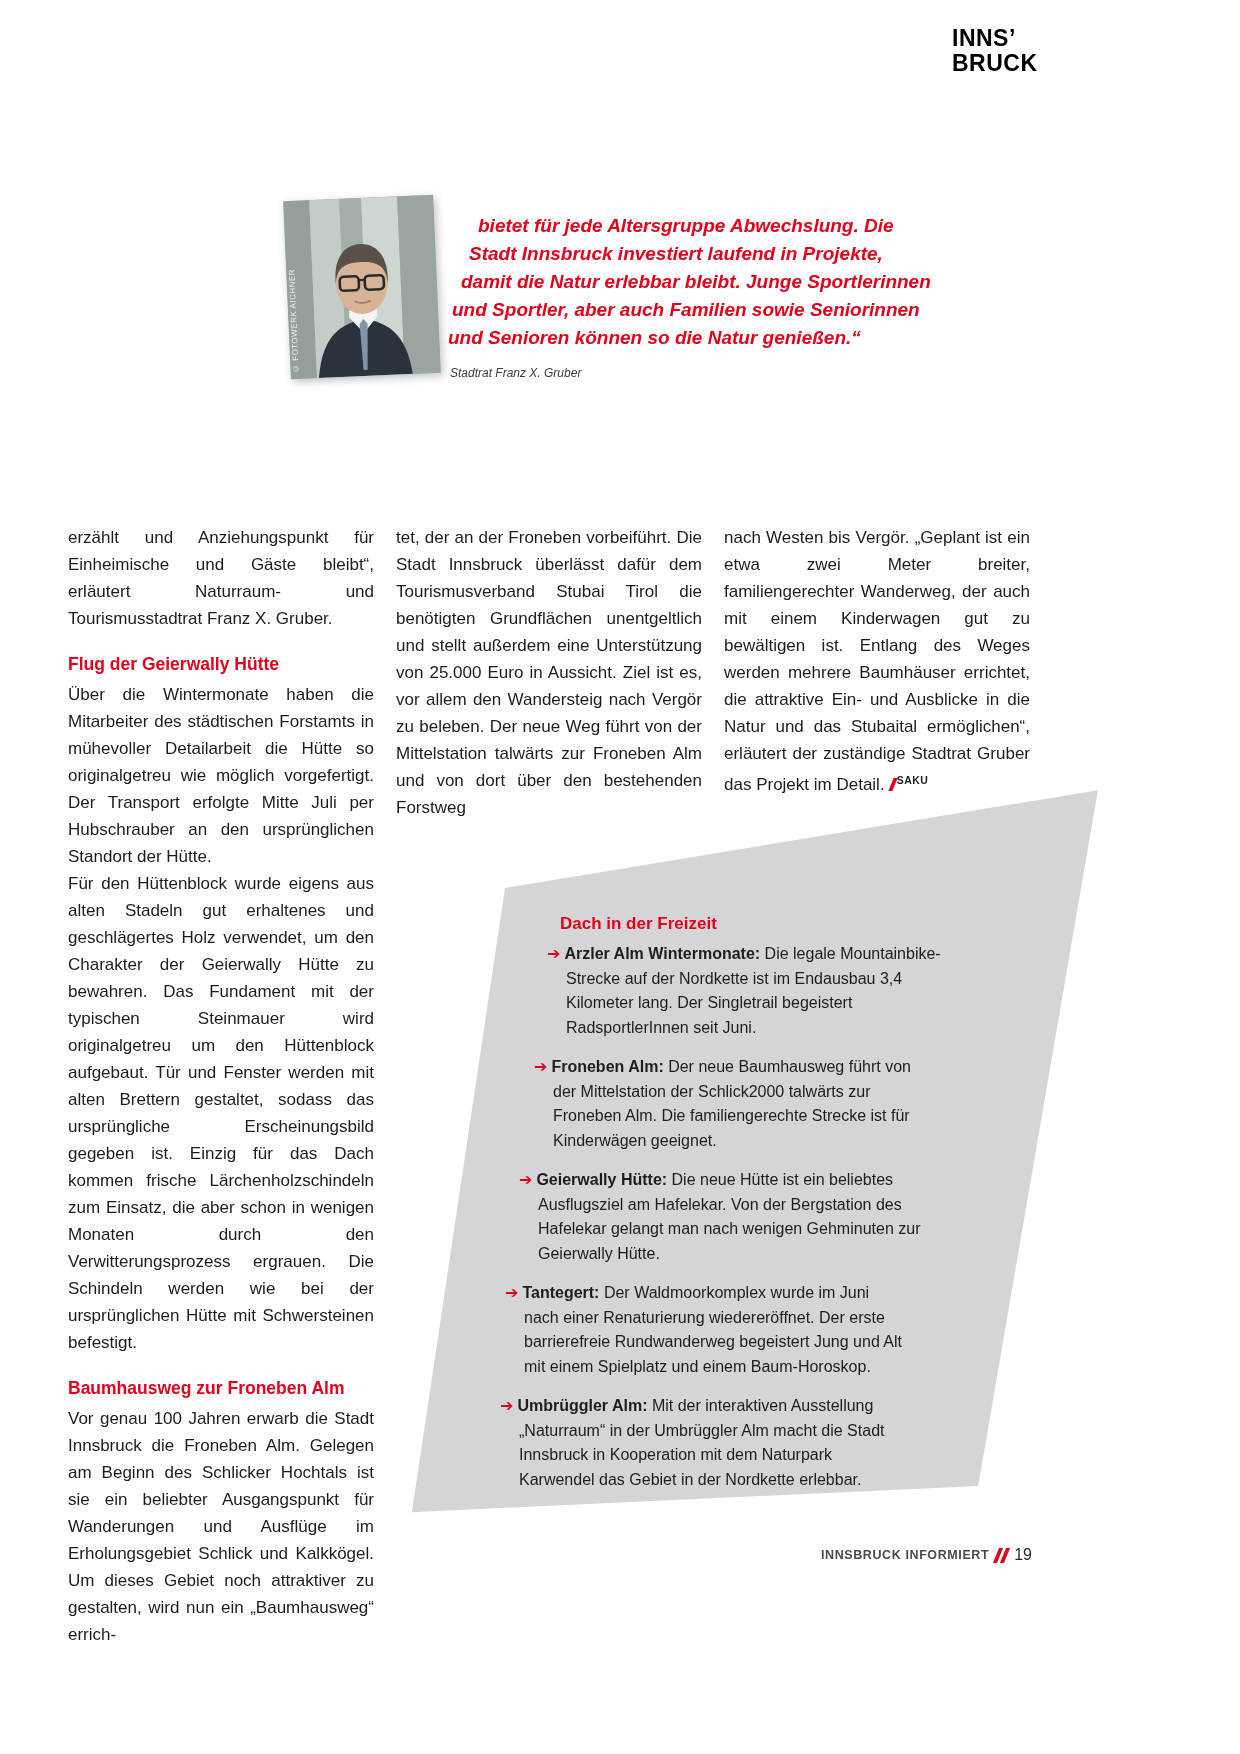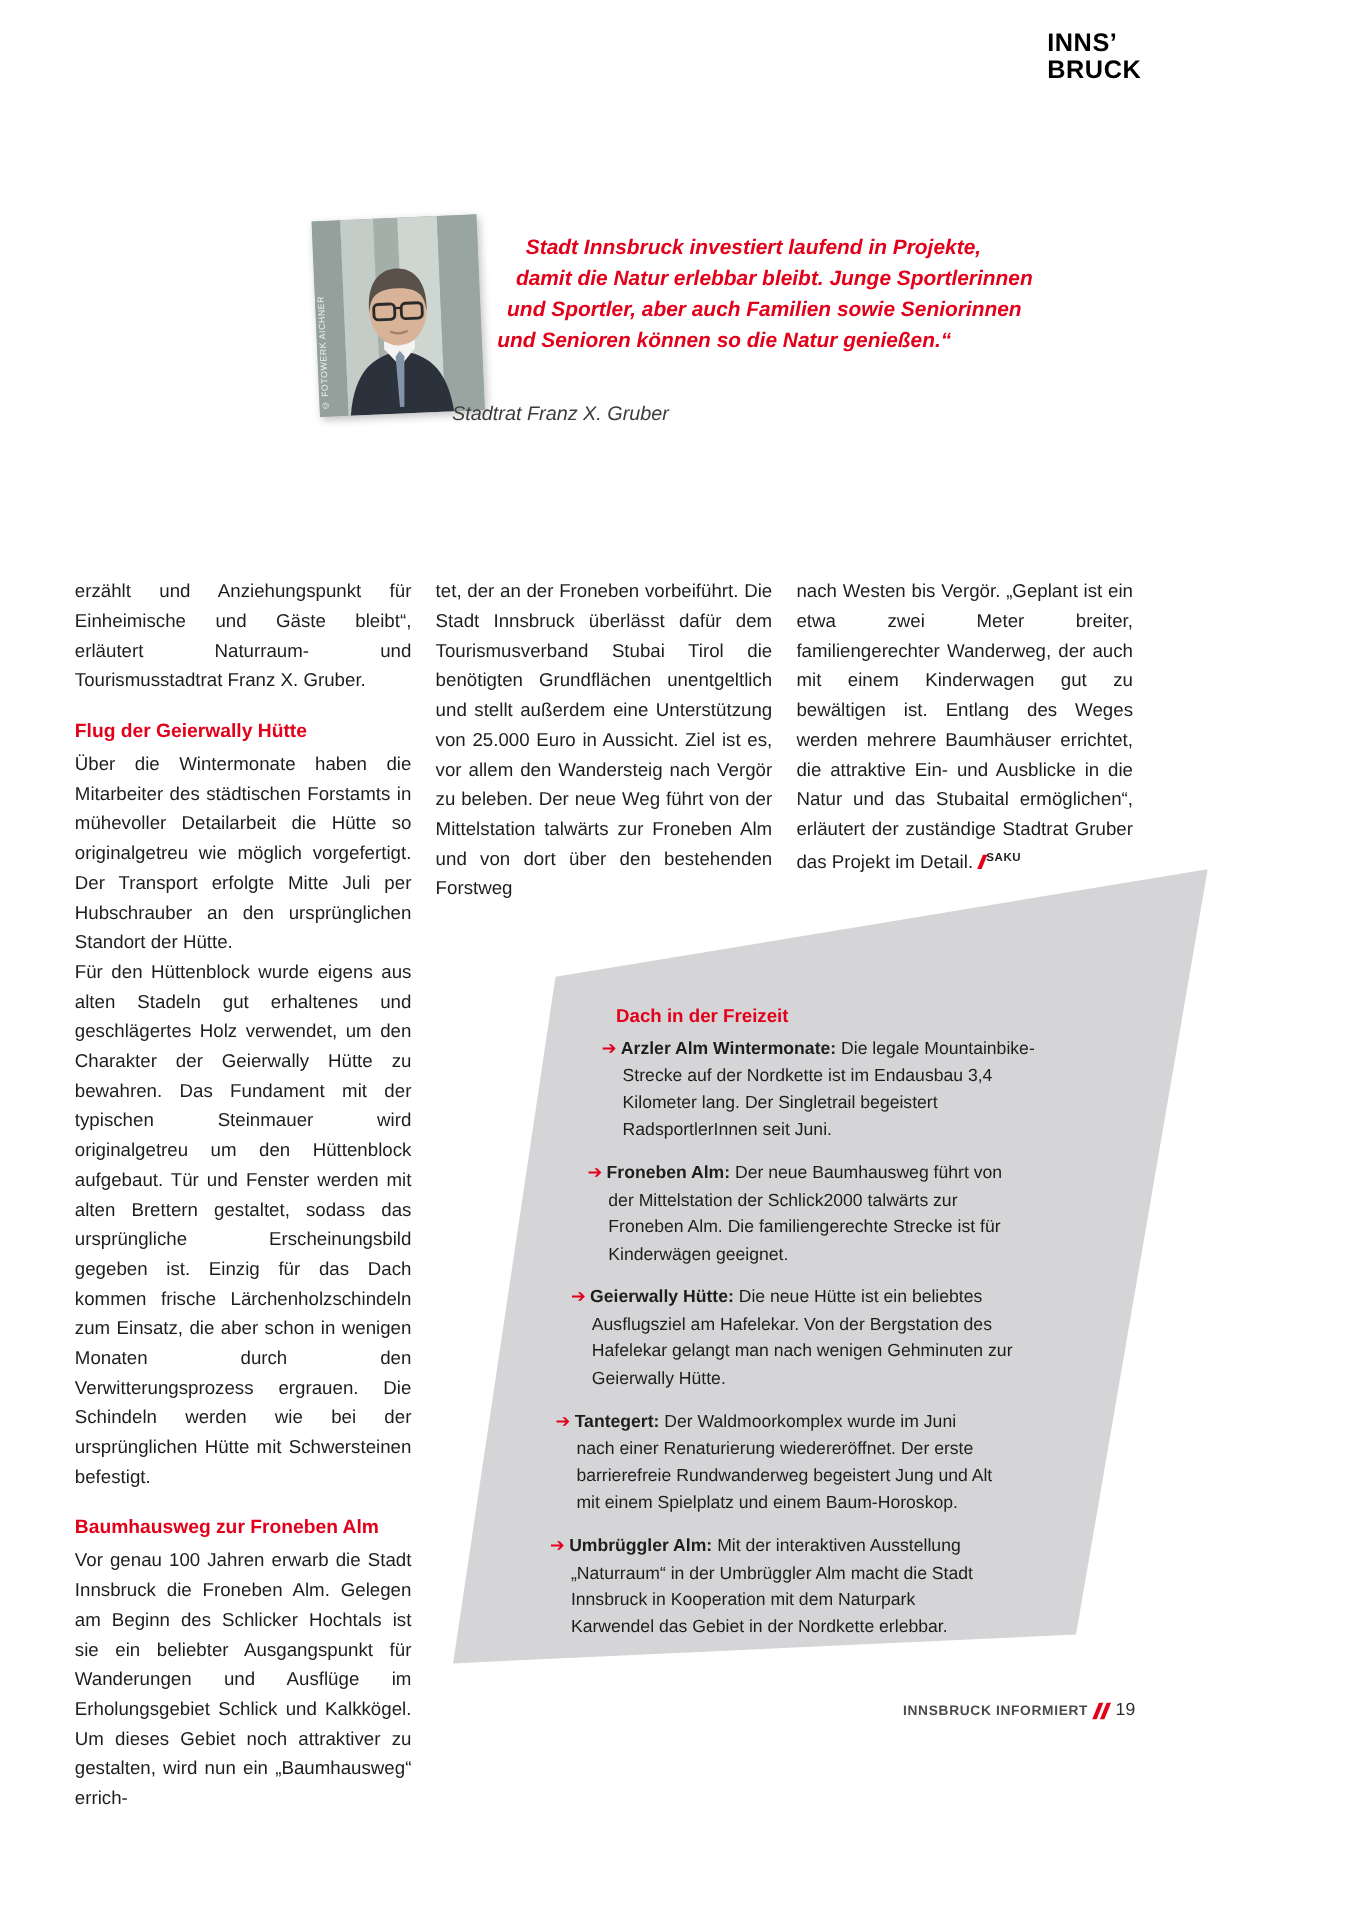--- a/index.html
+++ b/index.html
@@ -22,21 +22,21 @@
 
   
   .quote { position:absolute; left:440px; top:212px; width:470px; color:#e2001a; font-weight:bold; font-style:italic; font-size:19px; line-height:28px; }
   .quote .qline { white-space:nowrap; }
   .quote .qline:nth-child(1){ margin-left:38px; }
   .quote .qline:nth-child(2){ margin-left:29px; }
   .quote .qline:nth-child(3){ margin-left:21px; }
   .quote .qline:nth-child(4){ margin-left:12px; }
   .quote .qline:nth-child(5){ margin-left:8px; }
   .quote .qline:nth-child(6){ margin-left:0; }
-  .quote-caption { position:absolute; left:411px; top:366px; font-style:italic; font-size:18px; color:#3c3c3b; }
+  .quote-caption { position:absolute; left:450px; top:366px; font-style:italic; font-size:12px; color:#3c3c3b; }
 
   
   .columns { position:absolute; left:68px; top:524px; width:962px; display:flex; gap:22px; }
   .col { flex:1; font-size:17px; line-height:27px; text-align:justify; hyphens:auto; }
   .col p { margin:0; }
   .col .head { color:#e2001a; font-weight:bold; font-size:17.5px; margin-top:19px; margin-bottom:3px; text-align:left; }
   .col .intro { margin-bottom:0; }
   .author-mark { white-space:nowrap; }
   .slash { display:inline-block; width:4px; height:13px; background:#e2001a; transform:skewX(-22deg); margin:0 2px -1px 6px; }
   .author { font-size:10.5px; font-weight:bold; letter-spacing:.5px; vertical-align:6px; }
@@ -88,20 +88,21 @@
       <path d="M49,86 C47,58 60,46 75,46 C90,46 103,58 101,86 C100,72 95,64 75,64 C55,64 50,72 49,86 Z" fill="#585049"></path>
       <rect x="53" y="78" width="19" height="14" rx="4" fill="none" stroke="#2a2a2a" stroke-width="2.6"></rect>
       <rect x="78" y="78" width="19" height="14" rx="4" fill="none" stroke="#2a2a2a" stroke-width="2.6"></rect>
       <line x1="72" y1="82" x2="78" y2="82" stroke="#2a2a2a" stroke-width="2.2"></line>
       <path d="M67,103 Q75,107 83,103" fill="none" stroke="#a5806a" stroke-width="2"></path>
     </svg>
     <span class="photo-credit">© FOTOWERK AICHNER</span>
   </div>
 
   <div class="quote">
+    <div class="qline">bietet für jede Altersgruppe Abwechslung. Die</div>
     <div class="qline">Stadt Innsbruck investiert laufend in Projekte,</div>
     <div class="qline">damit die Natur erlebbar bleibt. Junge Sportlerinnen</div>
     <div class="qline">und Sportler, aber auch Familien sowie Seniorinnen</div>
     <div class="qline">und Senioren können so die Natur genießen.“</div>
   </div>
   <div class="quote-caption">Stadtrat Franz X. Gruber</div>
 
   <div class="columns">
 
     <div class="col">

